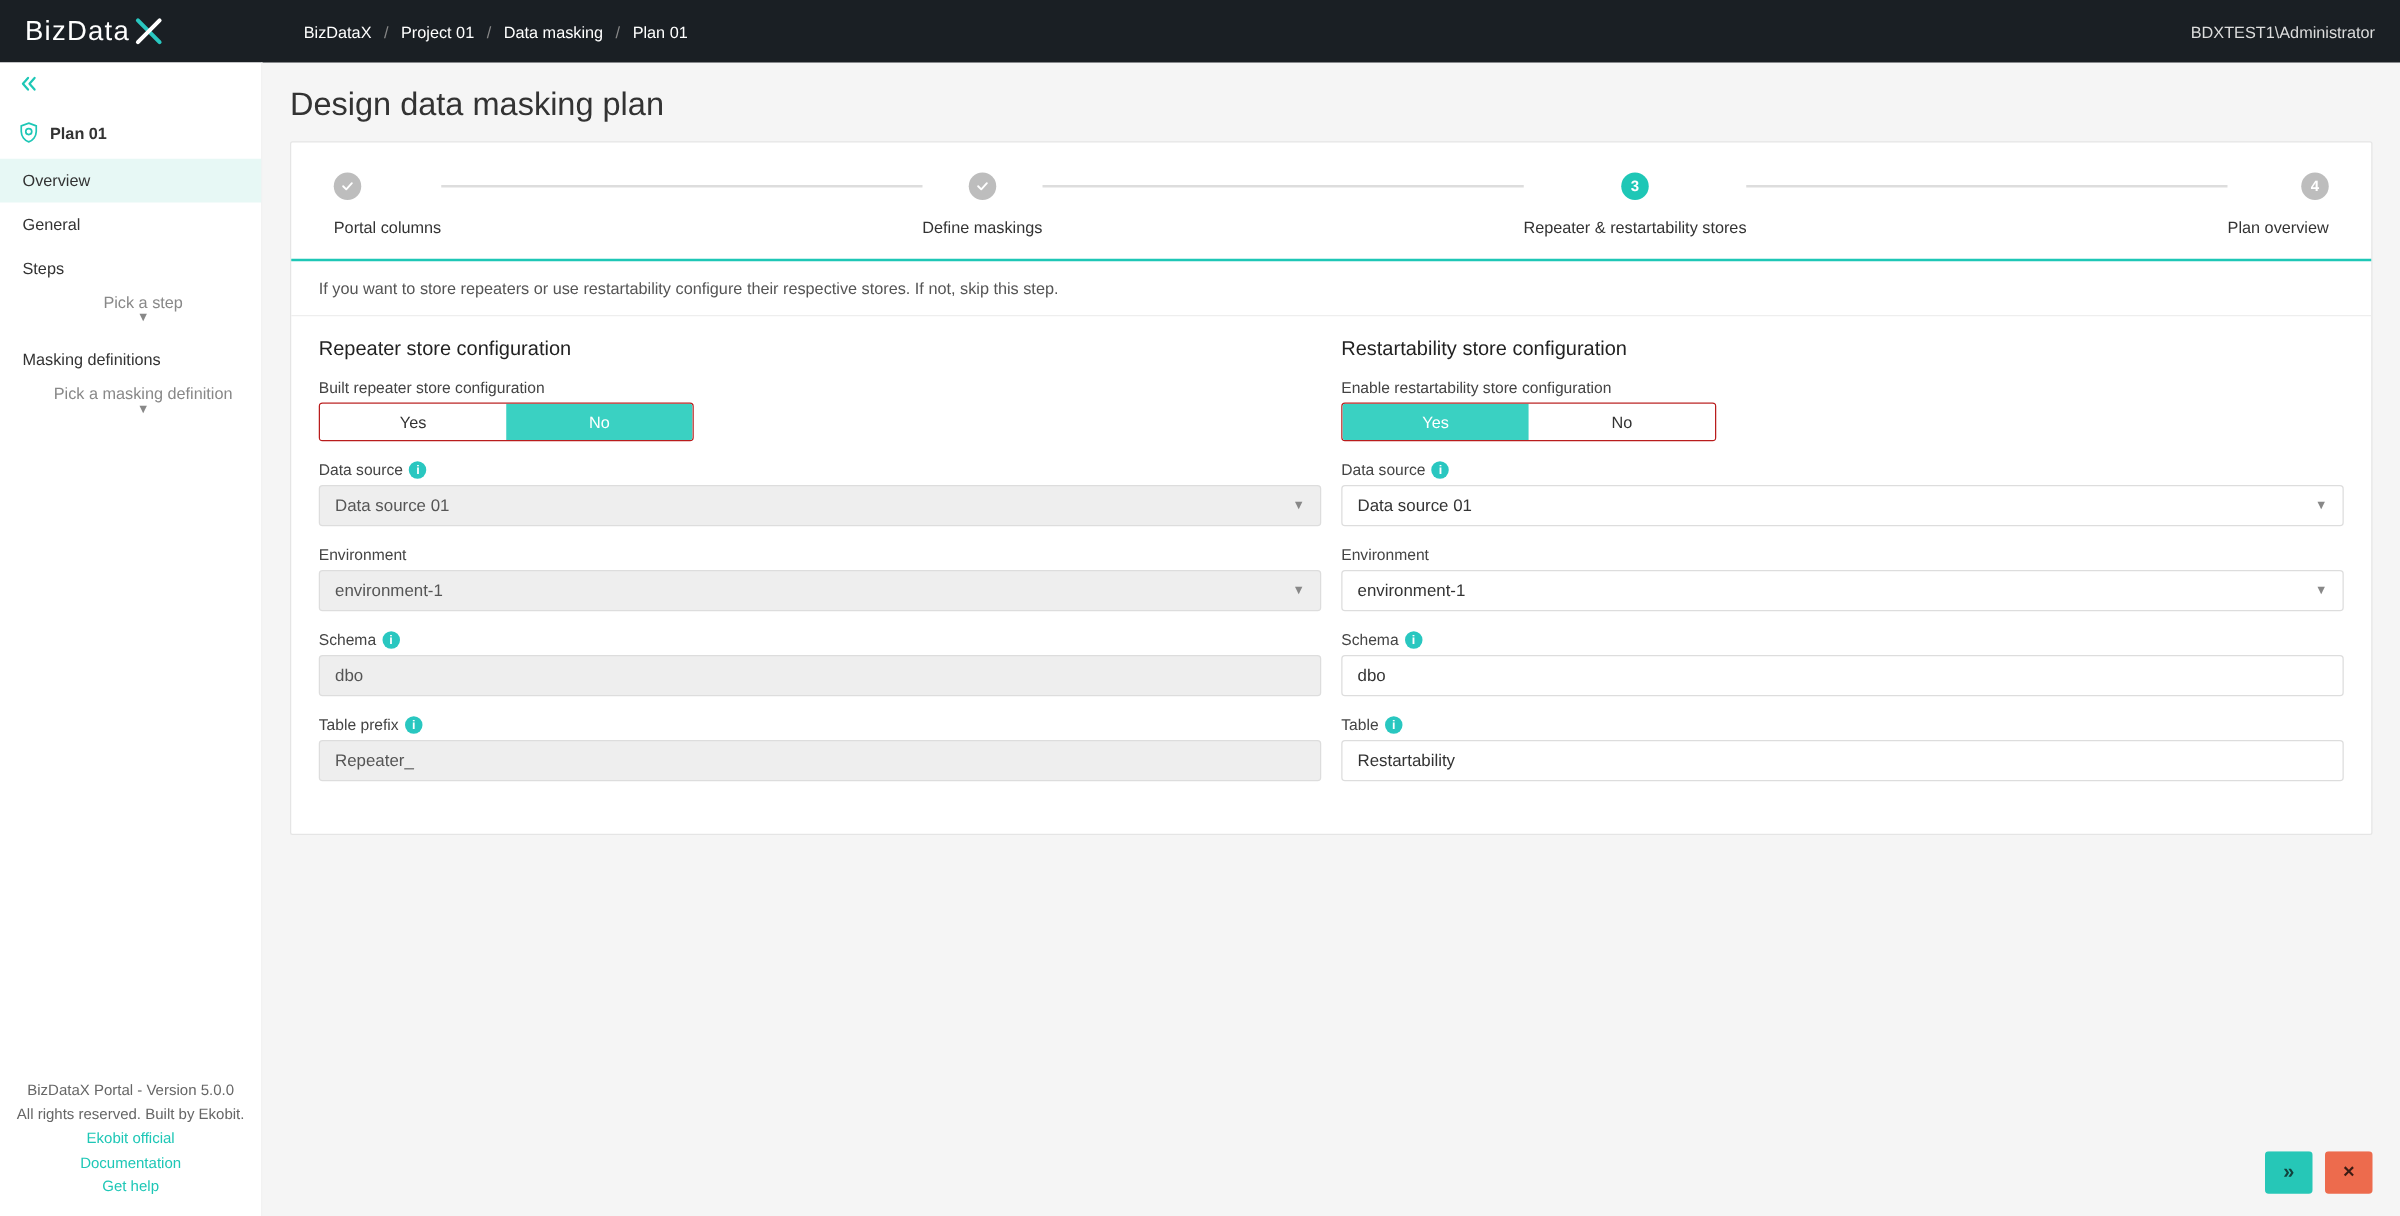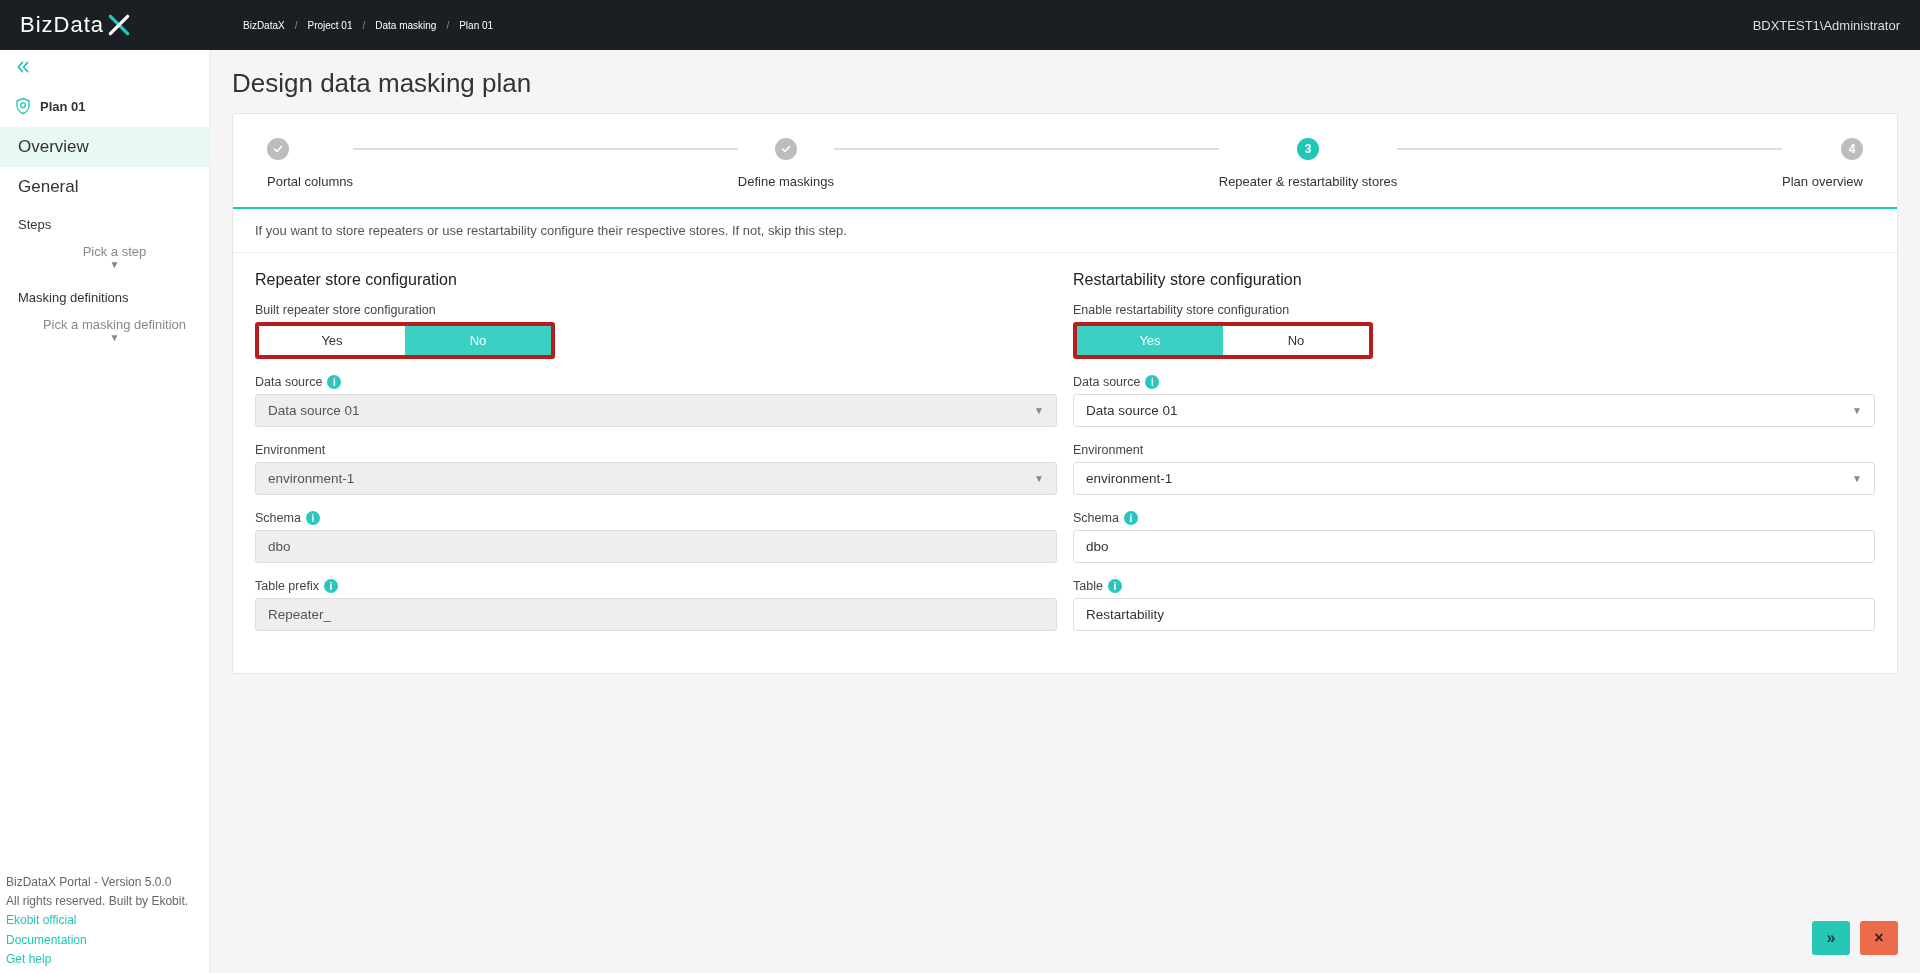--- a/index.html
+++ b/index.html
@@ -28,21 +28,21 @@
   letter-spacing: 1px;
   color: #fff;
   display:flex;
   align-items:center;
 }
 .logo svg { margin-left: 2px; }
 .breadcrumb {
   display: flex;
   gap: 10px;
   color: #ddd;
-  font-size: 10px;
+  font-size: 13px;
 }
 .breadcrumb a { color: #fff; text-decoration: none; cursor:pointer; }
 .breadcrumb .sep { color: #888; }
 .user { margin-left: auto; color: #ddd; font-size:13px;}
 .layout { display:flex; height: calc(100% - 50px); }
 .sidebar {
   width: 210px;
   background: #fff;
   border-right: 1px solid #eee;
   display:flex;
@@ -53,31 +53,31 @@
   color: #1ec7b6;
   font-size: 18px;
   cursor:pointer;
 }
 .plan-name {
   display:flex; align-items:center; gap:8px;
   padding: 10px 14px 12px 14px;
   font-weight:600; font-size:13px; color:#333;
 }
 .plan-name svg { flex-shrink:0; }
-.nav-item { padding: 10px 18px; font-size:17px; color:#333; cursor:pointer;}
+.nav-item { padding: 10px 18px; font-size:13px; color:#333; cursor:pointer;}
 .nav-item.active { background:#e7f8f5; }
 .nav-section-title { padding: 10px 18px 4px 18px; font-size:13px; color:#333; font-weight:500;}
 .nav-select {
   display:flex; justify-content:space-between; align-items:center;
   padding: 8px 18px 10px 38px; color:#888; font-size:13px; cursor:pointer;flex-direction:column;
 }
 .nav-select .caret { font-size:10px; color:#888;}
 .sidebar-footer {
-  margin-top:auto; text-align:left; font-size:12px; color:#666;
-  padding: 10px 6px 4px 6px; line-height:1.6;
+  margin-top:auto; text-align:center; font-size:12px; color:#666;
+  padding: 10px 6px 14px 6px; line-height:1.6;
 }
 .sidebar-footer a { color:#1ec7b6; text-decoration:none; display:block; cursor:pointer;}
 .main { flex:1; padding: 18px 22px; overflow:auto; position:relative;}
 h1.page-title { font-size:26px; font-weight:400; color:#333; margin-bottom:14px;}
 .card {
   background:#fff; border:1px solid #e5e5e5; border-radius:2px;
 }
 .stepper {
   display:flex; align-items:flex-start; padding: 24px 34px 18px 34px;
   border-bottom:2px solid #1ec7b6;
@@ -106,21 +106,21 @@
 .col { flex:1; }
 .col h3 { font-size:16px; font-weight:500; color:#222; margin-bottom:14px;}
 .fld-label { font-size:12.5px; color:#444; margin-bottom:5px; display:flex; align-items:center; gap:5px;}
 .info-icon {
   width:14px; height:14px; border-radius:50%; background:#29c7c0;
   color:#fff; font-size:10px; font-weight:700;
   display:inline-flex; align-items:center; justify-content:center;
   cursor:default;
 }
 .toggle-group {
-  display:flex; width:300px; border:4px solid #b91c1c; border-radius:3px; overflow:hidden;
+  display:flex; width:300px; border:1px solid #b91c1c; border-radius:3px; overflow:hidden;
   margin-bottom:16px;
 }
 .toggle-btn {
   flex:1; text-align:center; padding:7px 0; font-size:13px; cursor:pointer;
   background:#fff; color:#333;
 }
 .toggle-btn.selected { background:#3ad1c2; color:#fff; }
 .select, .textbox {
   width:100%; border:1px solid #ddd; border-radius:3px;
   padding: 8px 12px; font-size:13.5px; color:#333; background:#fff;

